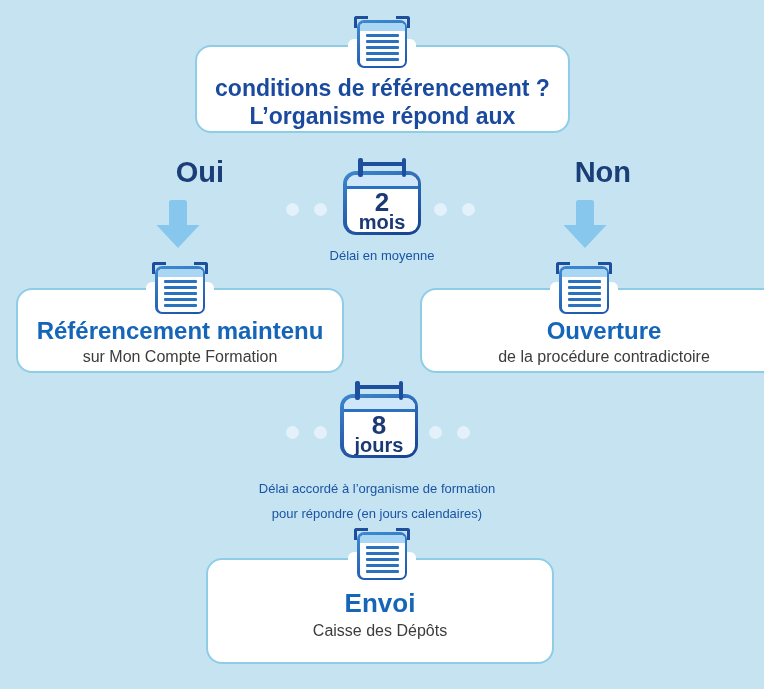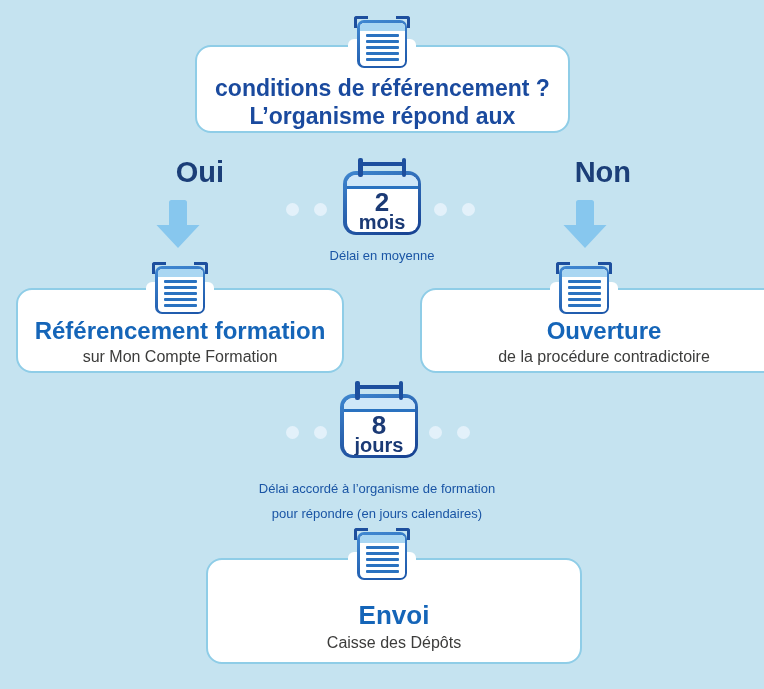--- a/index.html
+++ b/index.html
@@ -120,21 +120,21 @@
       <div class="cal-in">
         <div class="cal-band"></div>
         <div class="cal-num">2</div>
         <div class="cal-unit">mois</div>
       </div>
     </div>
   </div>
   <div class="caption" style="left:232px;top:243px;width:300px;">Délai en moyenne</div>
 
   <div class="card" style="left:16px;top:288px;width:328px;height:85px;padding-top:27px;">
-    <div class="card-title">Référencement formation</div>
+    <div class="card-title">Référencement maintenu</div>
     <div class="card-sub">sur Mon Compte Formation</div>
   </div>
   <div class="notch" style="left:146px;top:282px;"></div>
   <div class="notepad" style="left:152px;top:262px;">
     <div class="clip l"></div>
     <div class="clip r"></div>
     <div class="pad">
       <div class="pad-in">
         <div class="pad-band"></div>
         <div class="rule"></div>
@@ -183,21 +183,21 @@
         <div class="cal-num">8</div>
         <div class="cal-unit">jours</div>
       </div>
     </div>
   </div>
   <div class="caption" style="left:177px;top:476px;width:400px;">
     <div>Délai accordé à l’organisme de formation</div>
     <div>pour répondre (en jours calendaires)</div>
   </div>
 
-  <div class="card" style="left:206px;top:558px;width:376px;height:106px;padding-top:40px;">
+  <div class="card" style="left:206px;top:558px;width:348px;height:106px;padding-top:28px;">
     <div class="card-title big-title">Envoi</div>
     <div class="card-sub">Caisse des Dépôts</div>
   </div>
   <div class="notch" style="left:348px;top:552px;"></div>
   <div class="notepad" style="left:354px;top:528px;">
     <div class="clip l"></div>
     <div class="clip r"></div>
     <div class="pad">
       <div class="pad-in">
         <div class="pad-band"></div>

